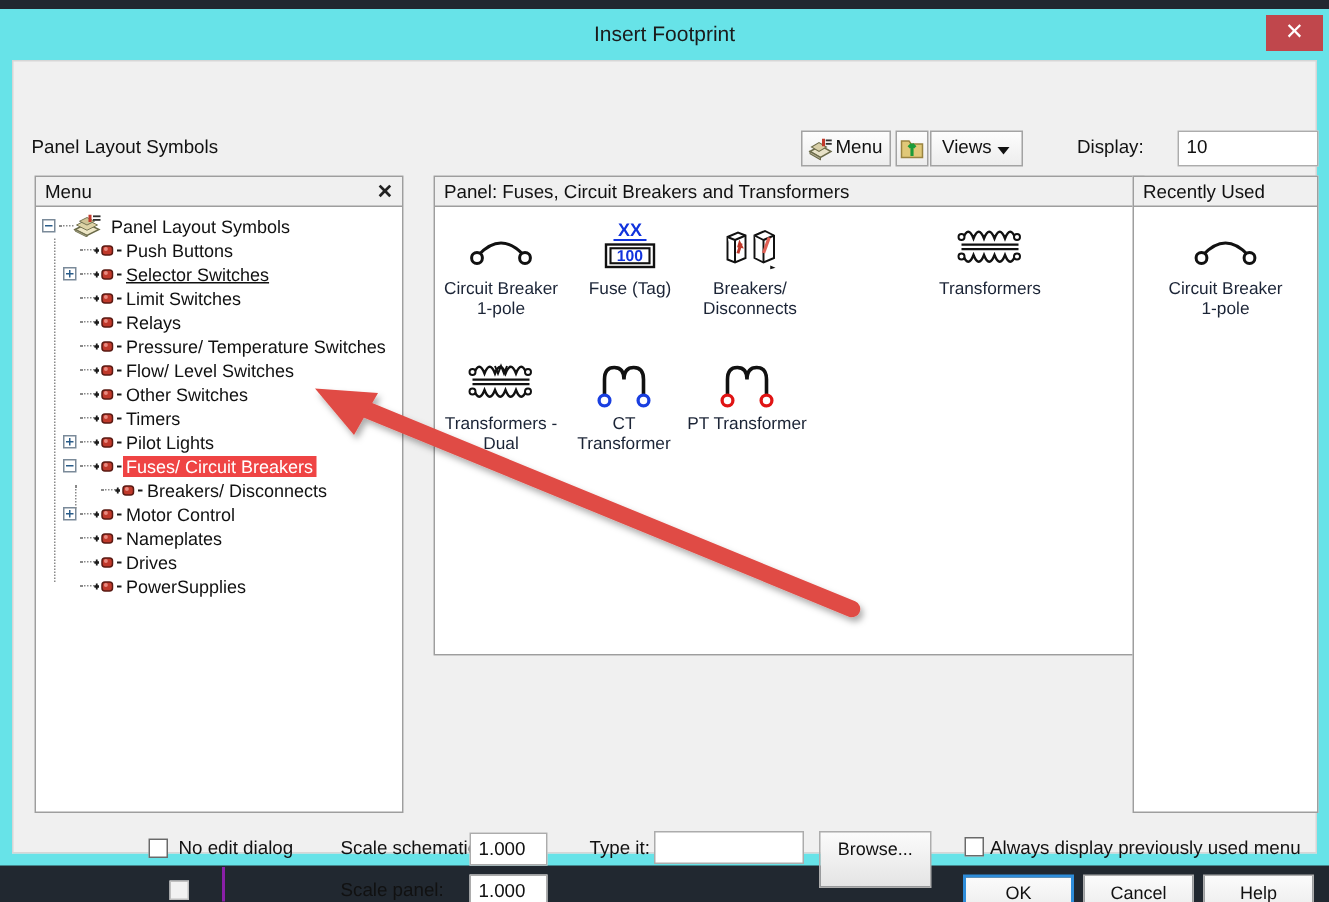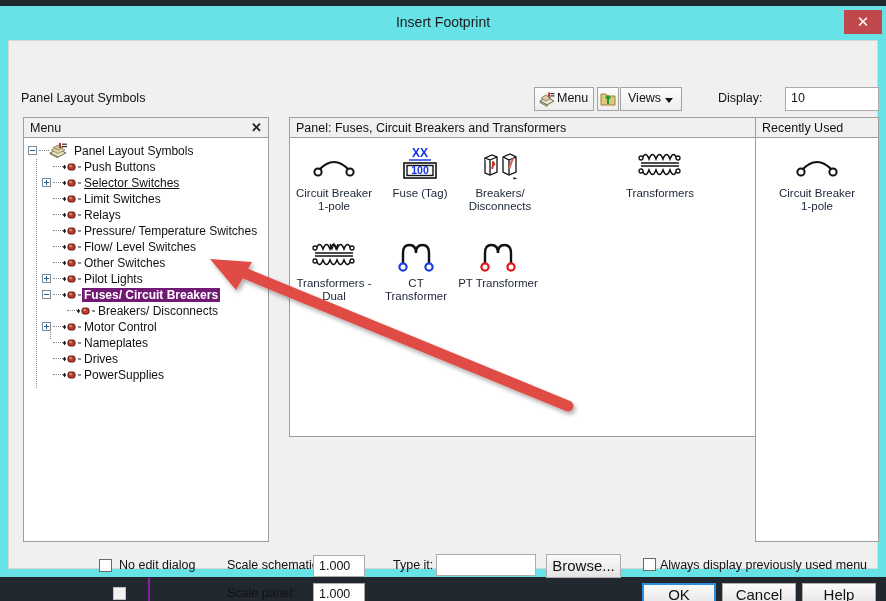--- a/index.html
+++ b/index.html
@@ -136,21 +136,21 @@
     font-size: 12px;
     color: #111;
     white-space: nowrap;
     cursor: default;
   }
   .tnode .tlabel {
     position: absolute; top: 1px;
     line-height: 14px;
     padding: 0 2px;
   }
-  .tnode.sel .tlabel { background:#701a75; color:#fff;font-weight:bold; }
+  .tnode.sel .tlabel { background:#ef4444; color:#fff; }
   .expander {
     position: absolute; top: 3px;
     width: 9px; height: 9px;
     border: 1px solid #7a8a99;
     background: #fff;
     box-sizing: border-box;
     cursor: pointer;
   }
   .expander:before {
     content:""; position:absolute; left:1px; top:3px; width:5px; height:1px; background:#2a5d8a;
@@ -193,24 +193,24 @@
     position:absolute; width:13px; height:13px;
     border:1px solid #6a6a6a; background:#fff; box-sizing:border-box; cursor:pointer;
   }
   .cbox.dim { border-color:#c0c0c0; background:#f2f2f2; cursor:default; }
   .tinput {
     position:absolute; background:#fff; border:1px solid #ACACAC;
     box-sizing:border-box; font-size:12.5px; color:#111;
     padding: 3px 0 0 5px;
   }
   .pbtn {
-    position:absolute; height:24px;
+    position:absolute; height:38px;
     background: linear-gradient(#fbfbfb,#e4e4e4);
     border:1px solid #ADADAD; box-sizing:border-box;
-    font-size:15px; color:#111; line-height:22px; text-align:center;
+    font-size:12px; color:#111; line-height:22px; text-align:center;
     cursor:pointer; user-select:none;
   }
   .pbtn.primary { border:2px solid #2E8DDA; line-height:20px; }
   
   #arrow { position:absolute; left:0; top:0; width:886px; height:601px; pointer-events:none; }
 </style>
 </head>
 <body>
 
 <div id="desktop">
@@ -340,20 +340,30 @@
           </div>
           <div class="tnode">
             <div class="dots" style="left: 29px; width: 10px;"></div>
             <svg width="20" height="10" viewBox="0 0 20 10" class="nodeicon" style="left: 38px;">
               <path d="M1 5h3 M16 5h3" stroke="#1b1b1b" stroke-width="1.2"></path>
               <path d="M2.5 3v4 M1 5h3" stroke="#1b1b1b" stroke-width="1.2"></path>
               <rect x="6" y="2" width="7" height="6" rx="2" fill="#C0392B" stroke="#5a1a13" stroke-width="1"></rect>
               <circle cx="8.6" cy="4" r="1.3" fill="#e88a80"></circle>
             </svg>
             <span class="tlabel" style="left: 58px;">Other Switches</span>
+          </div>
+          <div class="tnode">
+            <div class="dots" style="left: 29px; width: 10px;"></div>
+            <svg width="20" height="10" viewBox="0 0 20 10" class="nodeicon" style="left: 38px;">
+              <path d="M1 5h3 M16 5h3" stroke="#1b1b1b" stroke-width="1.2"></path>
+              <path d="M2.5 3v4 M1 5h3" stroke="#1b1b1b" stroke-width="1.2"></path>
+              <rect x="6" y="2" width="7" height="6" rx="2" fill="#C0392B" stroke="#5a1a13" stroke-width="1"></rect>
+              <circle cx="8.6" cy="4" r="1.3" fill="#e88a80"></circle>
+            </svg>
+            <span class="tlabel" style="left: 58px;">Timers</span>
           </div>
           <div class="tnode">
             <div class="expander plus" style="left: 18px;"></div>
             <div class="dots" style="left: 29px; width: 10px;"></div>
             <svg width="20" height="10" viewBox="0 0 20 10" class="nodeicon" style="left: 38px;">
               <path d="M1 5h3 M16 5h3" stroke="#1b1b1b" stroke-width="1.2"></path>
               <path d="M2.5 3v4 M1 5h3" stroke="#1b1b1b" stroke-width="1.2"></path>
               <rect x="6" y="2" width="7" height="6" rx="2" fill="#C0392B" stroke="#5a1a13" stroke-width="1"></rect>
               <circle cx="8.6" cy="4" r="1.3" fill="#e88a80"></circle>
             </svg>

